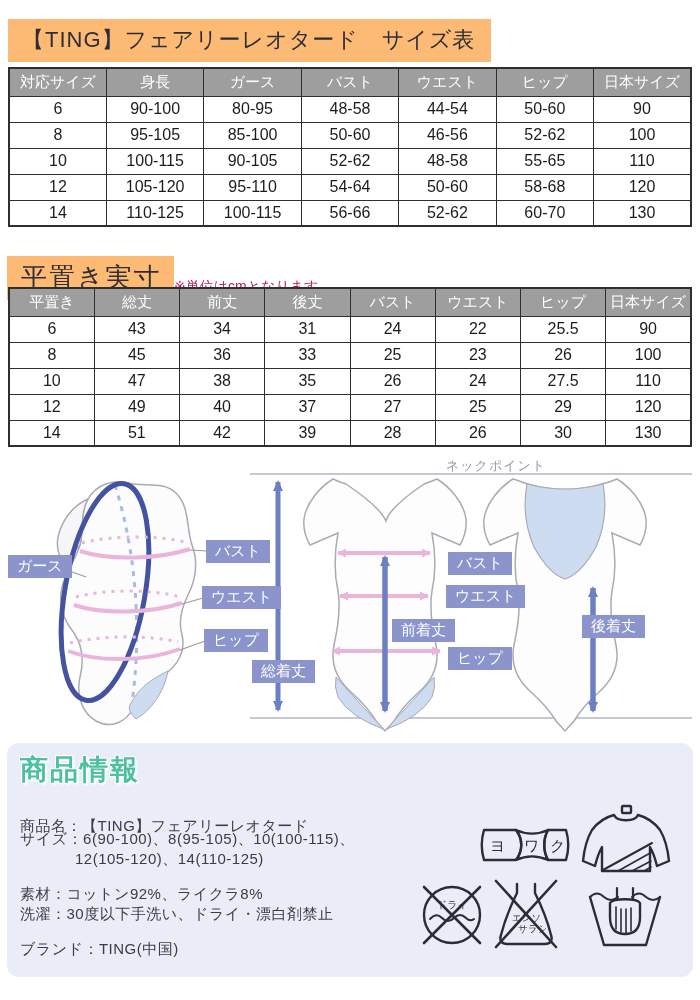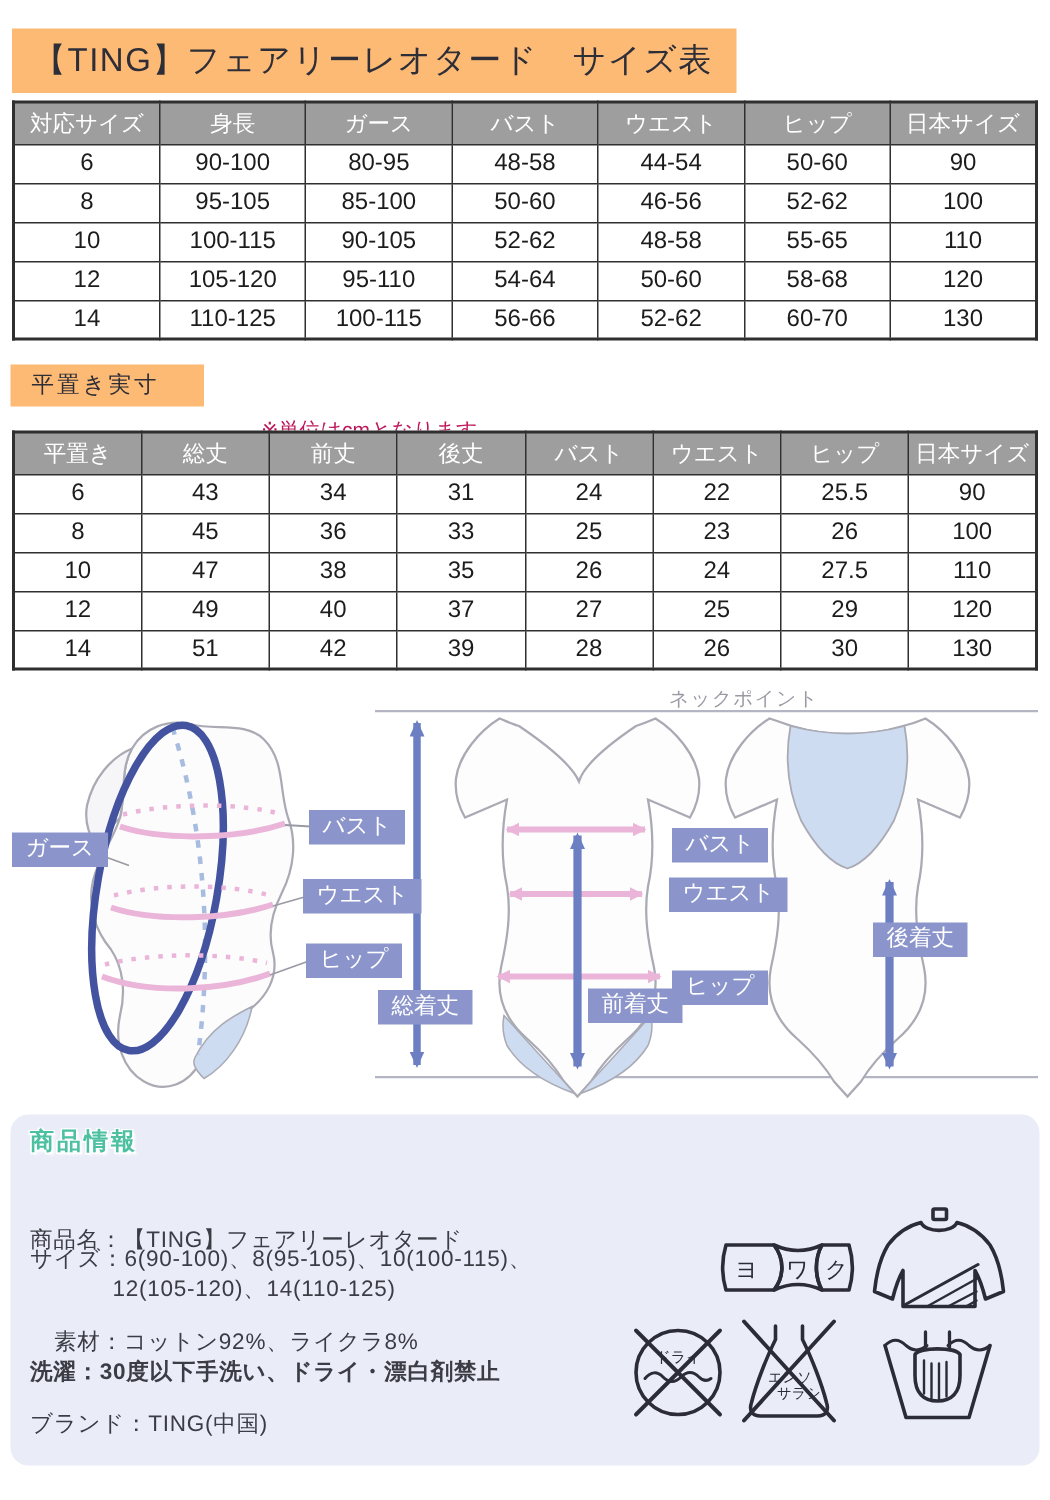--- a/index.html
+++ b/index.html
@@ -1,45 +1,45 @@
 <!DOCTYPE html>
 <html lang="ja"><head>
 <meta charset="utf-8">
 <style>
   html,body{margin:0;padding:0;background:#fff;}
   #page{position:relative;width:700px;height:1000px;background:#fff;overflow:hidden;
         font-family:"Liberation Sans","DejaVu Sans",sans-serif;color:#333;}
   .hl-band{position:absolute;background:#fdba74;color:#2e2e38;white-space:nowrap;}
   #title-band{left:8px;top:19px;font-size:22px;padding:6px 16px 7px 14px;letter-spacing:1px;}
-  #flat-band{left:7px;top:243px;font-size:15px;padding:4px 30px 5px 14px;letter-spacing:2px;}
+  #flat-band{left:7px;top:256px;font-size:26px;padding:4px 12px 5px 14px;letter-spacing:2px;}
   #unit-note{position:absolute;left:174px;top:250px;font-size:14px;color:#be185d;margin-top:28px;}
   table.sz{position:absolute;left:8px;border-collapse:collapse;table-layout:fixed;width:684px;
            background:#fff;}
   table.sz th,table.sz td{border:1px solid #2f2f2f;text-align:center;box-sizing:border-box;padding:0;}
   table.sz th{background:#9e9e9e;color:#fff;font-weight:normal;font-size:15px;height:28px;}
   table.sz td{font-size:16px;color:#1c1c1c;height:26px;}
   table.sz{border:2px solid #2f2f2f;}
   #size-table{top:67px;}
   #flat-table{top:287px;}
   #diagram{position:absolute;left:0;top:455px;width:700px;height:290px;}
   #diagram svg{position:absolute;left:0;top:0;}
   .dlabel{position:absolute;background:#8b95cb;color:#fff;font-size:15px;padding:3px 9px;
           white-space:nowrap;line-height:1.1;}
   #neck-point{position:absolute;left:446px;top:2px;font-size:13px;color:#9a9aa5;letter-spacing:1px;}
   #product-box{position:absolute;left:7px;top:743px;width:686px;height:234px;background:#eaecf8;
                border-radius:12px;}
-  #info-heading{position:absolute;left:13px;top:8px;font-size:16px;font-weight:bold;color:#4cc0a1;
+  #info-heading{position:absolute;left:13px;top:8px;font-size:28px;font-weight:bold;color:#4cc0a1;
         letter-spacing:2px;
         text-shadow:1px 1px 0 #fff,-1px -1px 0 #fff,1px -1px 0 #fff,-1px 1px 0 #fff,2px 2px 2px #fff;}
   .info-line{position:absolute;left:13px;font-size:15px;color:#3c3c44;white-space:nowrap;letter-spacing:0.5px;}
   #info-name{top:50px;margin-top:24px;}
   #info-size1{top:87px;}
   #info-size2{top:107px;left:68px;}
-  #info-material{top:142px;margin-left:16px;}
-  #info-wash{top:162px;font-weight:bold;}
+  #info-material{top:142px;}
+  #info-wash{top:162px;}
   #info-brand{top:197px;}
   #care-icons{position:absolute;left:413px;top:52px;}
 </style>
 </head>
 <body>
 
 <div id="page">
 
   <div id="title-band" class="hl-band">【TING】フェアリーレオタード　サイズ表</div>
 
@@ -228,21 +228,21 @@
     </svg>
 
     <div id="neck-point">ネックポイント</div>
     <div class="dlabel" style="left:8px;top:100px;">ガース</div>
     <div class="dlabel" style="left:206px;top:85px;">バスト</div>
     <div class="dlabel" style="left:202px;top:131px;">ウエスト</div>
     <div class="dlabel" style="left:204px;top:174px;">ヒップ</div>
     <div class="dlabel" style="left:252px;top:205px;text-align:right;">総着丈</div>
     <div class="dlabel" style="left:448px;top:97px;">バスト</div>
     <div class="dlabel" style="left:446px;top:130px;">ウエスト</div>
-    <div class="dlabel" style="left:392px;top:164px;margin-top:40px;">前着丈</div>
+    <div class="dlabel" style="left:392px;top:164px;">前着丈</div>
     <div class="dlabel" style="left:448px;top:192px;">ヒップ</div>
     <div class="dlabel" style="left:582px;top:160px;">後着丈</div>
   </div>
 
   <div id="product-box">
     <div id="info-heading">商品情報</div>
     <div id="info-name" class="info-line">商品名：【TING】フェアリーレオタード</div>
     <div id="info-size1" class="info-line">サイズ：6(90-100)、8(95-105)、10(100-115)、</div>
     <div id="info-size2" class="info-line">12(105-120)、14(110-125)</div>
     <div id="info-material" class="info-line">素材：コットン92%、ライクラ8%</div>

